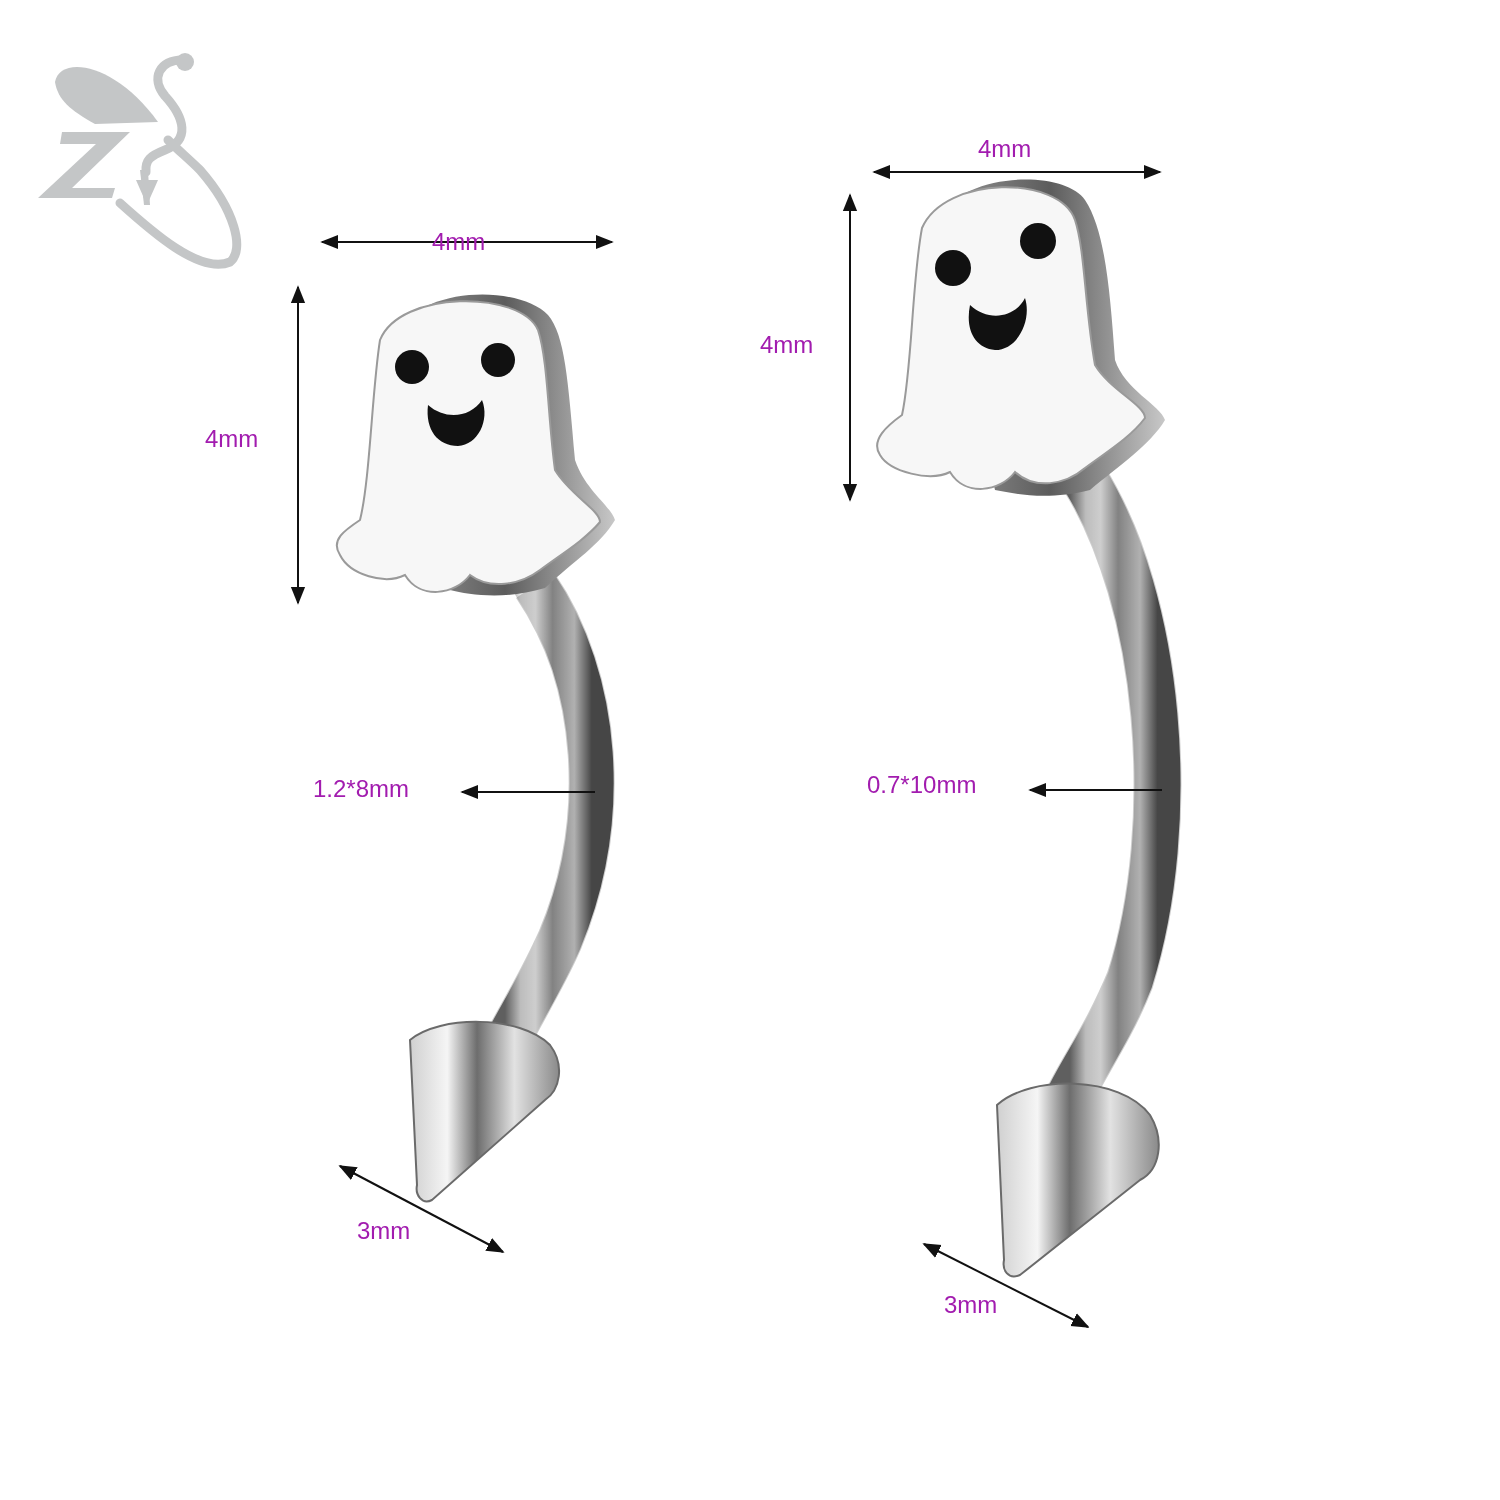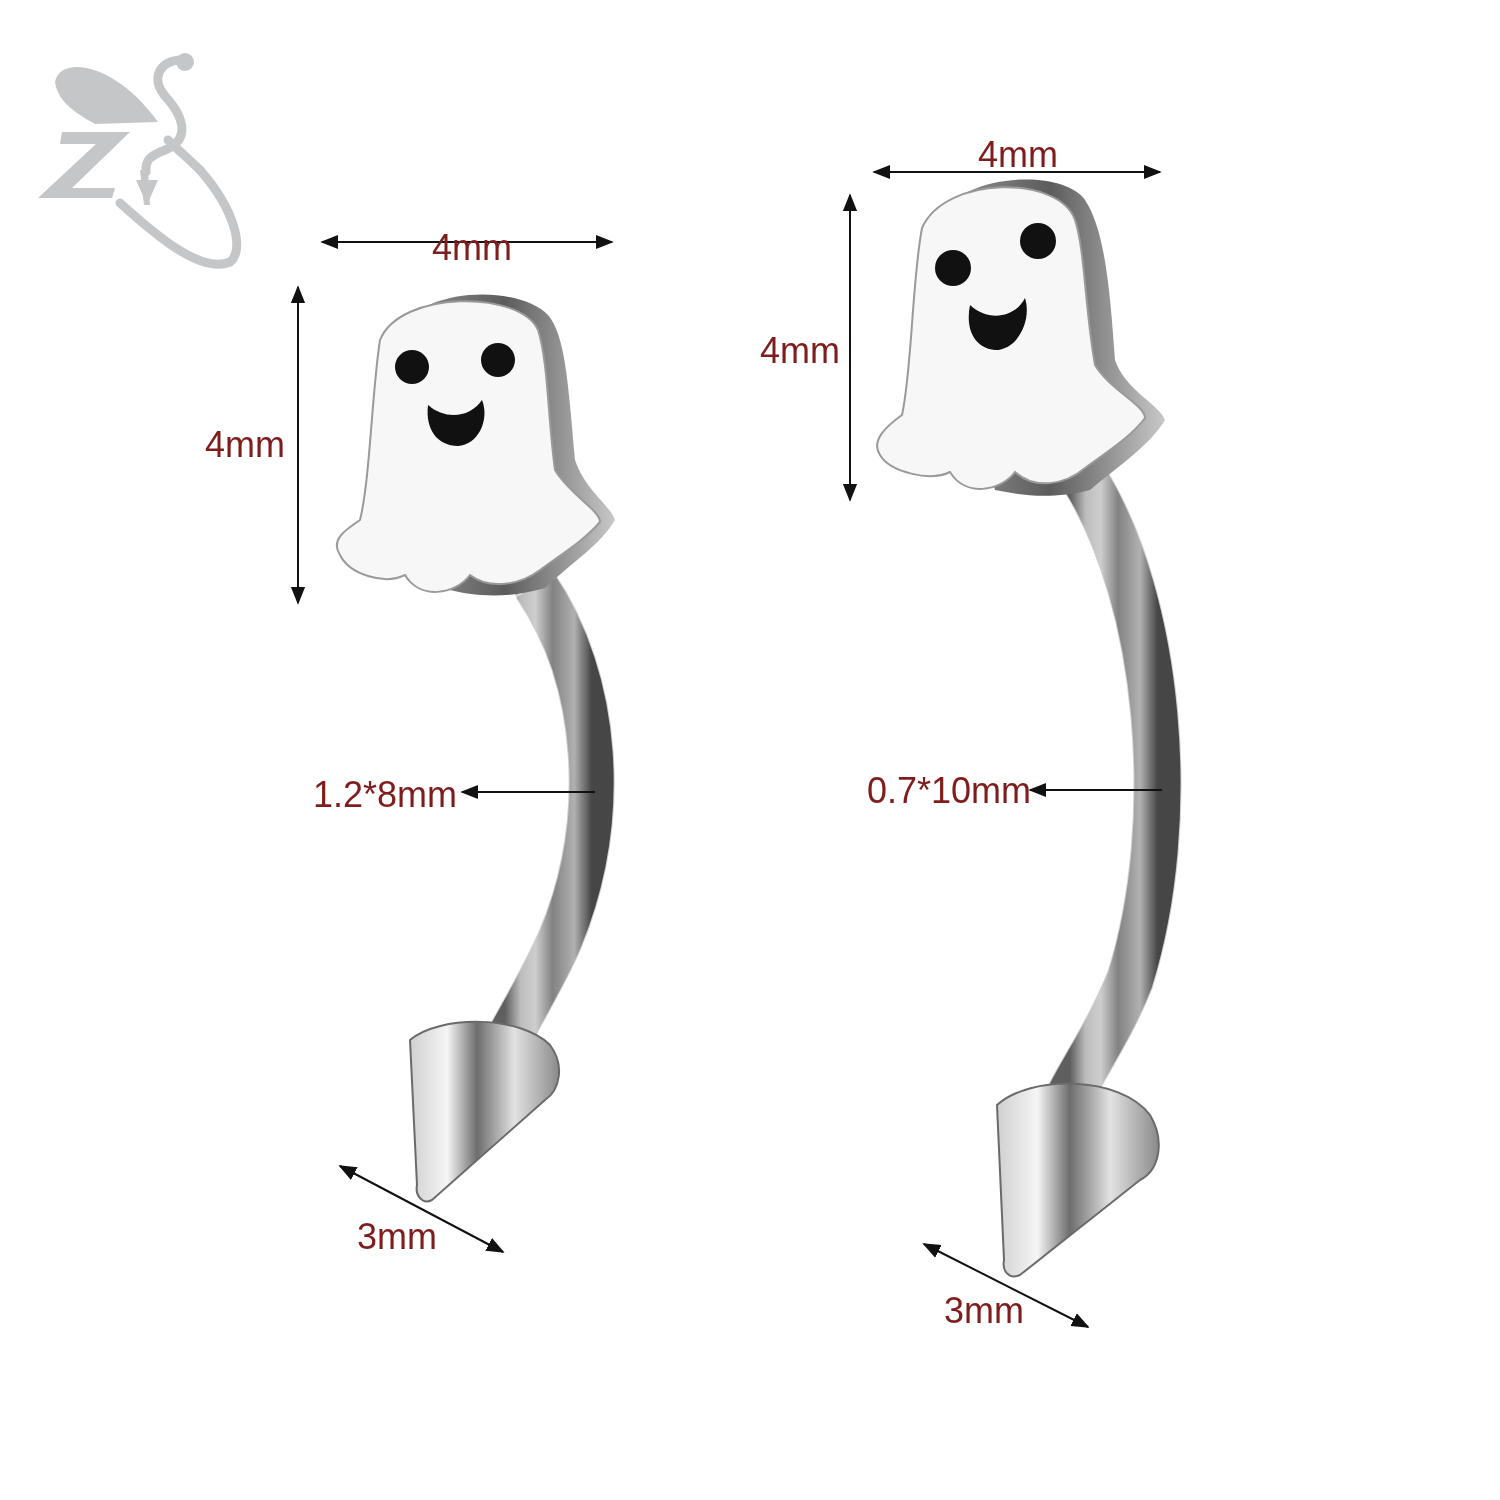--- a/index.html
+++ b/index.html
@@ -1,19 +1,19 @@
 <!DOCTYPE html>
 <html><head>
   <meta charset="utf-8">
   <style>
     html, body { margin: 0; padding: 0; background: #ffffff; }
     body { width: 1500px; height: 1500px; position: relative; overflow: hidden;
            font-family: "Liberation Sans", sans-serif; }
     .stage { position: absolute; left: 0; top: 0; width: 1500px; height: 1500px; }
-    .lbl { position: absolute; font-size: 36px; color: #7f1d1d; white-space: nowrap; line-height: 1; }
+    .lbl { position: absolute; font-size: 24px; color: #a21caf; white-space: nowrap; line-height: 1; }
     svg { position: absolute; left: 0; top: 0; }
   </style>
 </head>
 <body>
 
 <div class="stage">
 
   <svg width="1500" height="1500" viewBox="0 0 1500 1500">
     <g fill="#c4c6c7" stroke="none">
 

